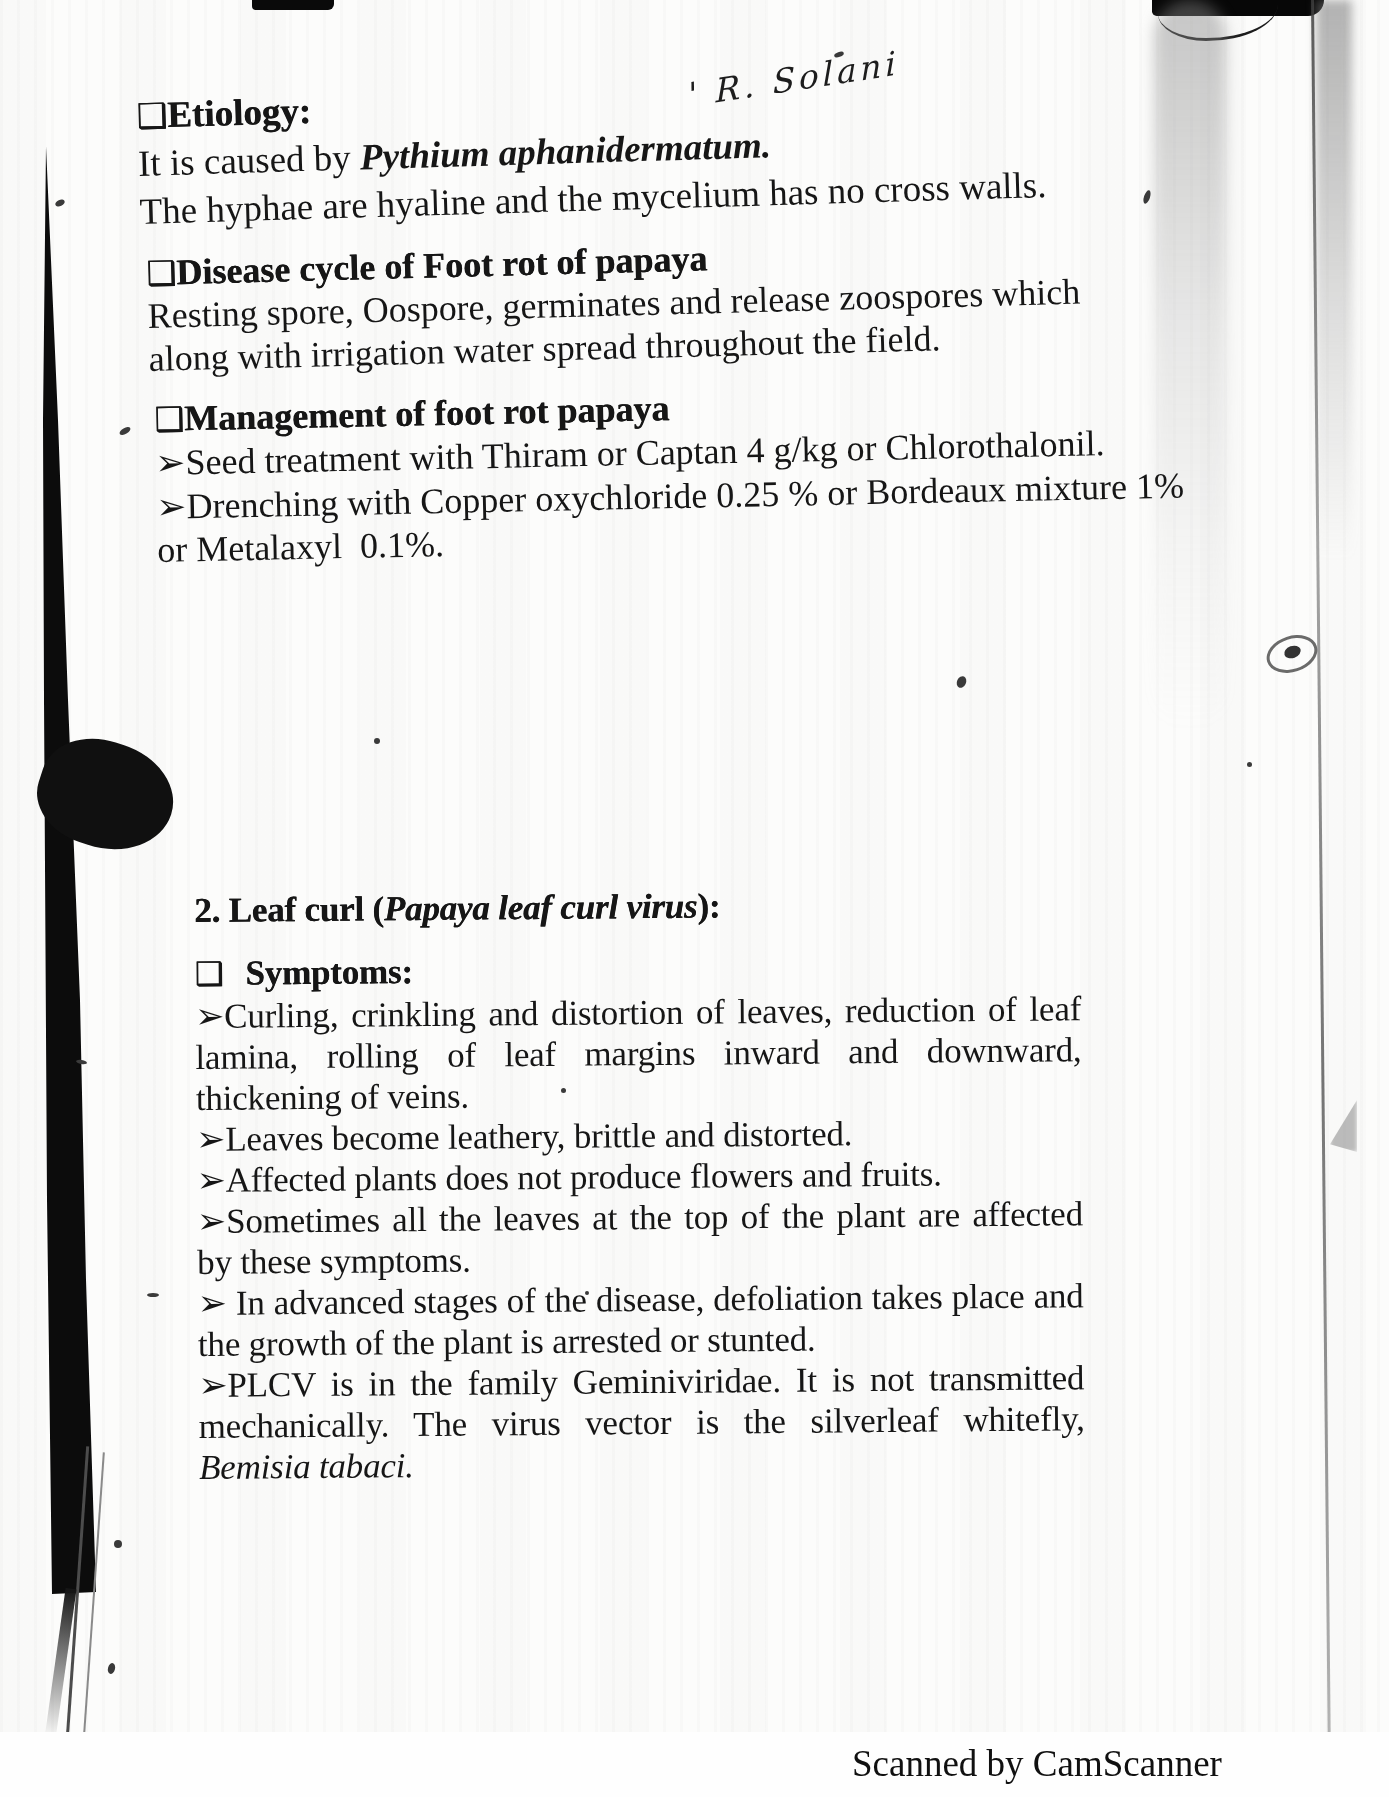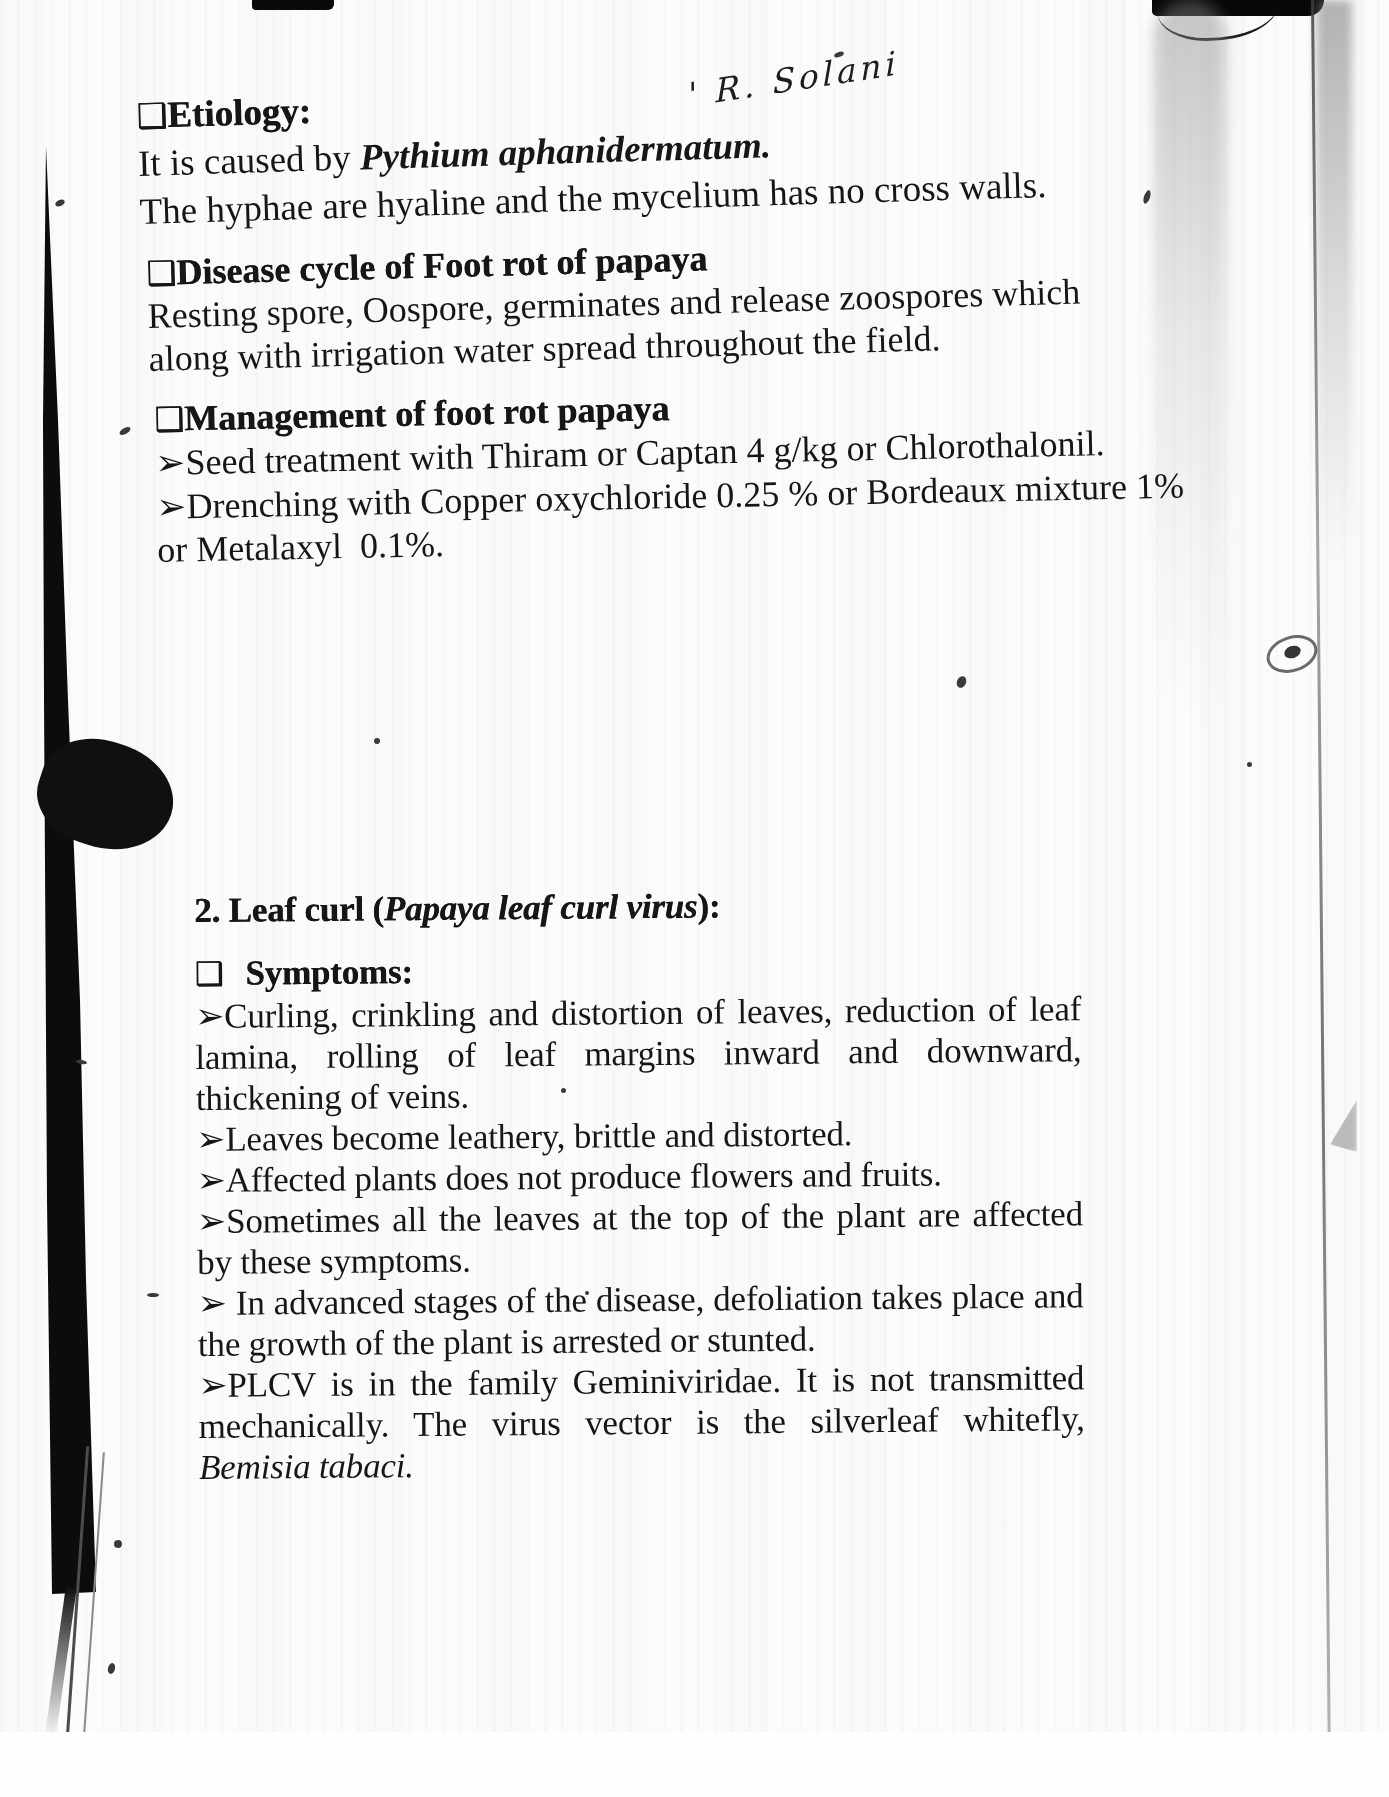--- a/index.html
+++ b/index.html
@@ -156,14 +156,15 @@
     <p class="h title"><span>2.</span><span> Leaf curl (</span><i>Papaya leaf curl virus</i><span>):</span></p>
     <p class="h symhead"><span class="glyph sq">❑</span><span class="gap"></span><span>Symptoms:</span></p>
     <p class="just"><span class="glyph">➢</span><span>Curling, crinkling and distortion of leaves, reduction of leaf lamina, rolling of leaf margins inward and downward, thickening of veins.</span></p>
     <p class="just"><span class="glyph">➢</span><span>Leaves become leathery, brittle and distorted.</span></p>
     <p class="just"><span class="glyph">➢</span><span>Affected plants does not produce flowers and fruits.</span></p>
     <p class="just"><span class="glyph">➢</span><span>Sometimes all the leaves at the top of the plant are affected by these symptoms.</span></p>
     <p class="just"><span class="glyph">➢</span><span> In advanced stages of the disease, defoliation takes place and the growth of the plant is arrested or stunted.</span></p>
     <p class="just"><span class="glyph">➢</span><span>PLCV is in the family Geminiviridae. It is not transmitted mechanically. The virus vector is the silverleaf whitefly, </span><i>Bemisia tabaci.</i></p>
   </div>
 
+  <div class="txt" id="footer-watermark">Scanned by CamScanner</div>
 
 </div>
 
 </body></html>

